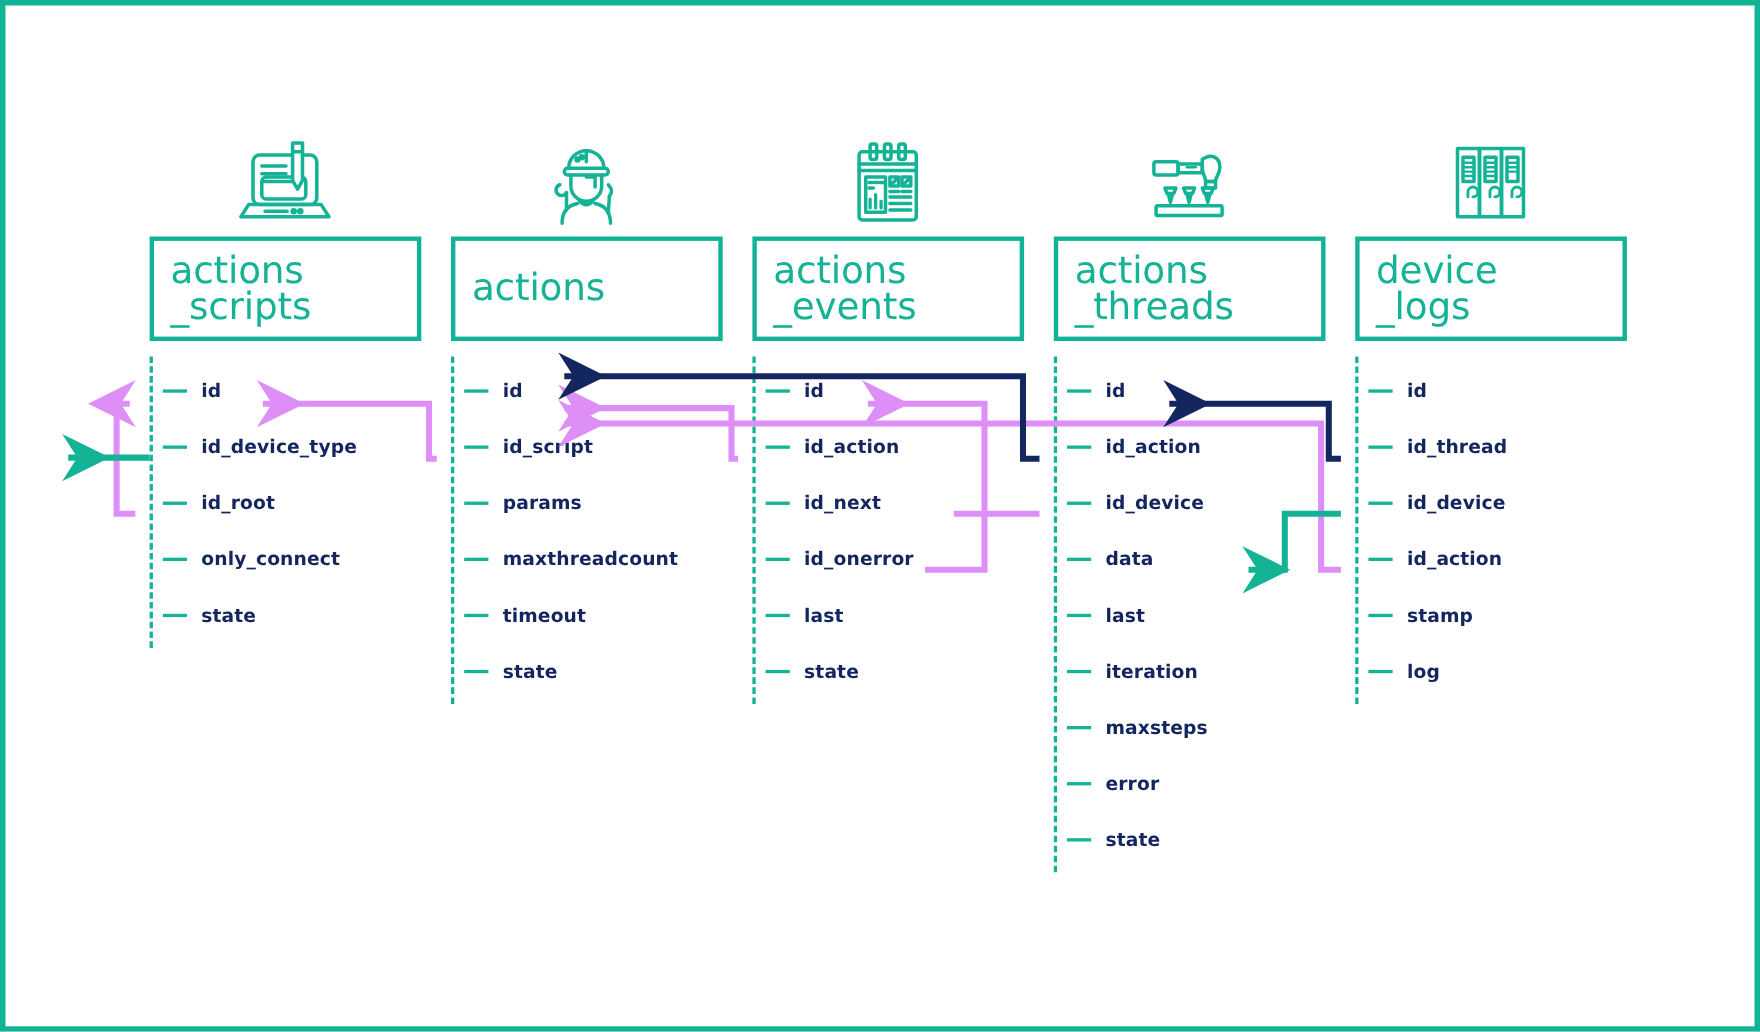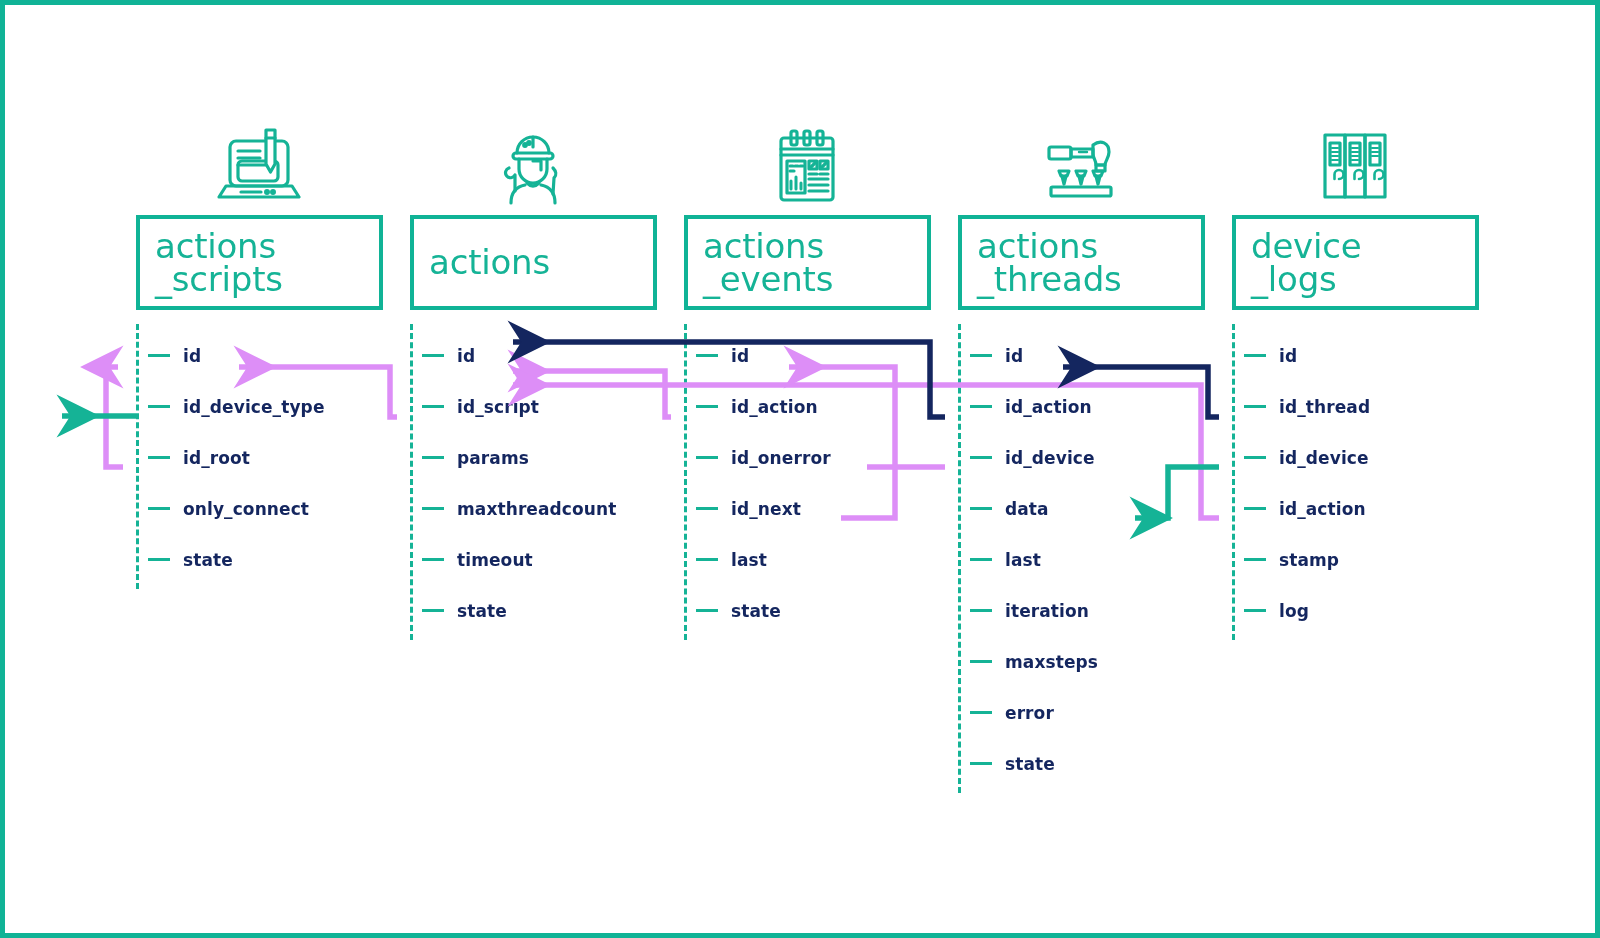--- a/index.html
+++ b/index.html
@@ -203,25 +203,25 @@
       <div class="field">
           <span class="dash"></span>
           <span class="fname">id</span>
         </div>
       <div class="field">
           <span class="dash"></span>
           <span class="fname">id_action</span>
         </div>
       <div class="field">
           <span class="dash"></span>
+          <span class="fname">id_next</span>
+        </div>
+      <div class="field">
+          <span class="dash"></span>
           <span class="fname">id_onerror</span>
-        </div>
-      <div class="field">
-          <span class="dash"></span>
-          <span class="fname">id_next</span>
         </div>
       <div class="field">
           <span class="dash"></span>
           <span class="fname">last</span>
         </div>
       <div class="field">
           <span class="dash"></span>
           <span class="fname">state</span>
         </div>
     </div>

